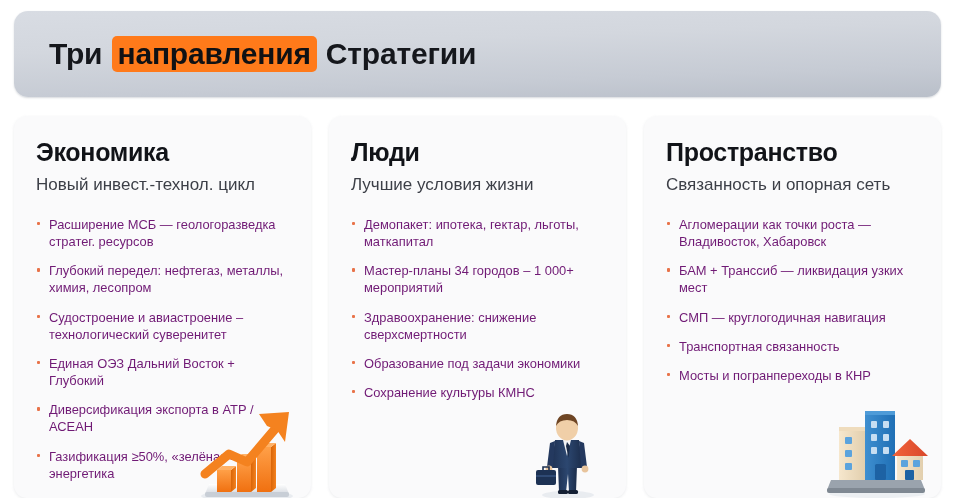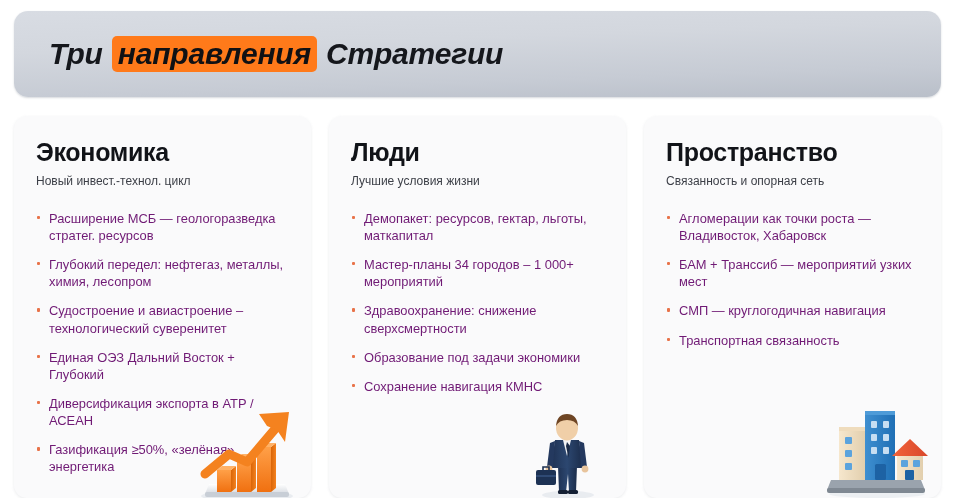--- a/index.html
+++ b/index.html
@@ -29,21 +29,20 @@
     position: absolute;
     left: 14px;
     top: 11px;
     width: 927px;
     height: 86px;
     border-radius: 14px;
     background: linear-gradient(178deg, #d8dce3 0%, #d3d7de 36%, #c6cbd4 74%, #b9bfc9 100%);
     box-shadow: 0 1px 2px rgba(120,128,140,0.30);
     display: flex;
     align-items: center;
-    font-style: italic;
   }
 
   .header-title {
     margin-left: 35px;
     font-size: 30px;
     font-weight: 700;
     color: #15171c;
     letter-spacing: -0.2px;
     white-space: nowrap;
     line-height: 1.1;
@@ -82,21 +81,21 @@
   .card-title {
     font-size: 25px;
     font-weight: 700;
     color: #111318;
     letter-spacing: -0.3px;
     line-height: 1.15;
   }
 
   .card-subtitle {
     margin-top: 7px;
-    font-size: 12px;
+    font-size: 17px;
     color: #3c3f47;
     line-height: 1.25;
   }
 
   .bullets {
     margin-top: 21px;
     list-style: none;
   }
 
   .bullets li {
@@ -192,25 +191,25 @@
 
         <path d="M20 70 L44 50 L62 58 L96 18" stroke="#f4821f" stroke-width="9" fill="none" stroke-linecap="round" stroke-linejoin="round"></path>
         <path d="M74 10 L104 8 L100 38 L92 26 L82 22 Z" fill="#f4821f"></path>
       </svg>
     </div>
 
     <div class="card">
       <div class="card-title">Люди</div>
       <div class="card-subtitle">Лучшие условия жизни</div>
       <ul class="bullets">
-        <li>Демопакет: ресурсов, гектар, льготы, маткапитал</li>
+        <li>Демопакет: ипотека, гектар, льготы, маткапитал</li>
         <li>Мастер-планы 34 городов – 1 000+ мероприятий</li>
         <li>Здравоохранение: снижение сверхсмертности</li>
         <li>Образование под задачи экономики</li>
-        <li>Сохранение навигация КМНС</li>
+        <li>Сохранение культуры КМНС</li>
       </ul>
 
       <svg class="deco deco-person" viewBox="0 0 74 86">
         <defs>
           <linearGradient id="suitG" x1="0" y1="0" x2="1" y2="0">
             <stop offset="0" stop-color="#1f3254"></stop>
               <stop offset="0.5" stop-color="#2c4770"></stop>
               <stop offset="1" stop-color="#1b2c4a"></stop>
           </linearGradient>
         </defs>
@@ -240,23 +239,24 @@
         <rect x="6" y="63" width="20" height="2" fill="#2f4a74"></rect>
         <path d="M13 58 L13 55 L19 55 L19 58" stroke="#1d3254" stroke-width="1.6" fill="none"></path>
       </svg>
     </div>
 
     <div class="card">
       <div class="card-title">Пространство</div>
       <div class="card-subtitle">Связанность и опорная сеть</div>
       <ul class="bullets">
         <li>Агломерации как точки роста — Владивосток, Хабаровск</li>
-        <li>БАМ + Транссиб — мероприятий узких мест</li>
+        <li>БАМ + Транссиб — ликвидация узких мест</li>
         <li>СМП — круглогодичная навигация</li>
         <li>Транспортная связанность</li>
+        <li>Мосты и погранпереходы в КНР</li>
       </ul>
 
       <svg class="deco deco-city" viewBox="0 0 112 92">
         <defs>
           <linearGradient id="blueB" x1="0" y1="0" x2="1" y2="0">
             <stop offset="0" stop-color="#3f8fd0"></stop>
               <stop offset="1" stop-color="#1f6fb5"></stop>
           </linearGradient>
           <linearGradient id="beigeB" x1="0" y1="0" x2="1" y2="0">
             <stop offset="0" stop-color="#f6e7cd"></stop>

